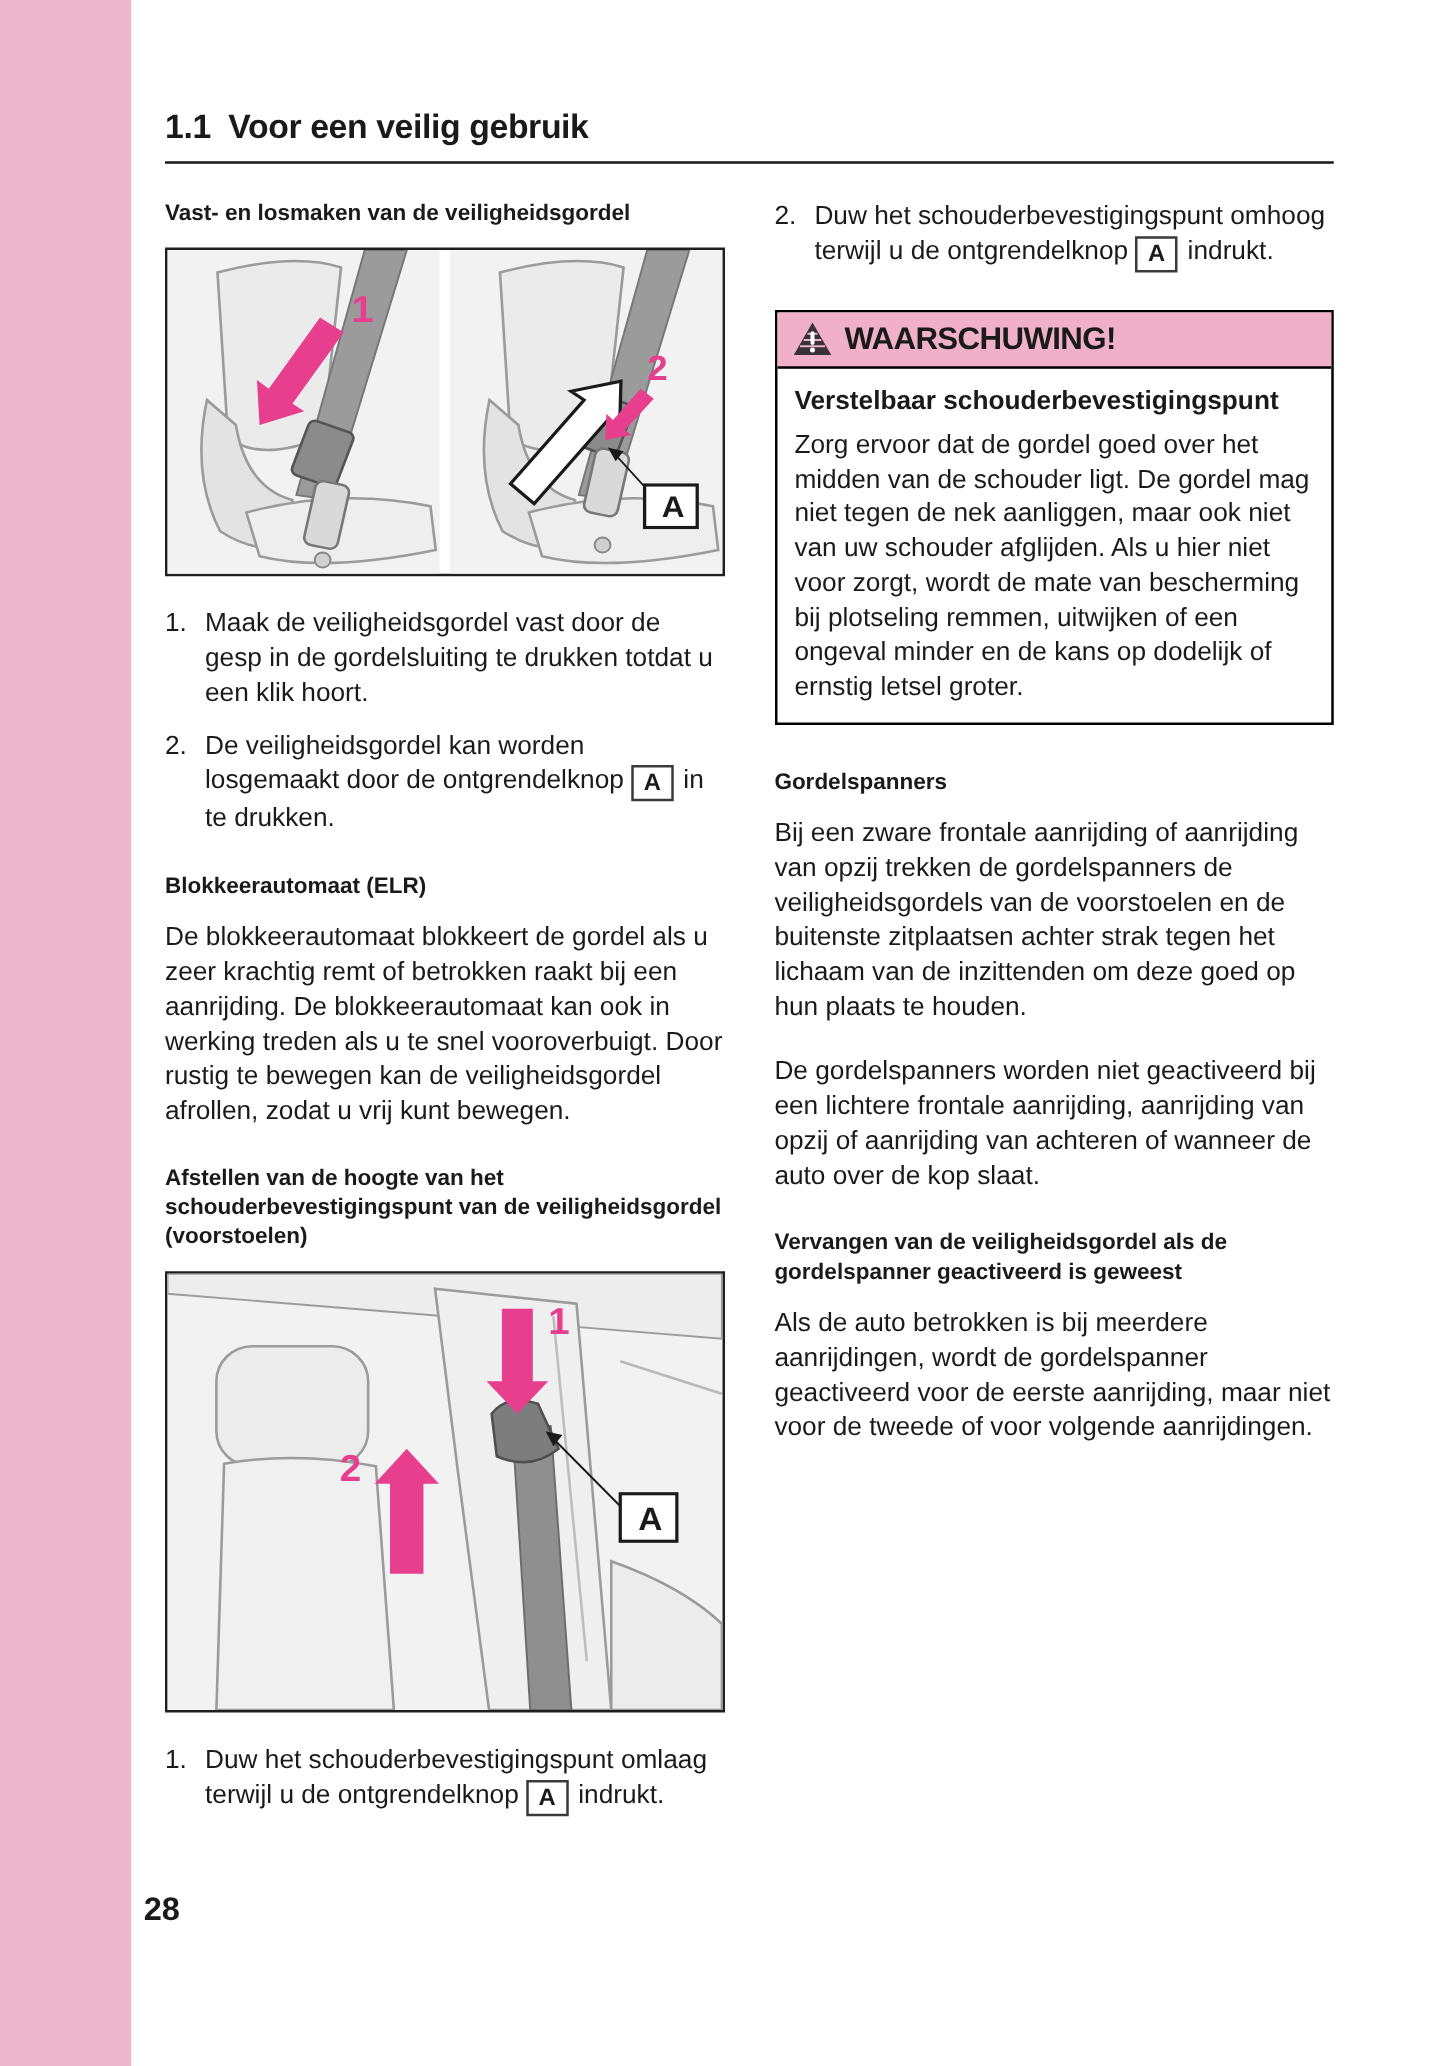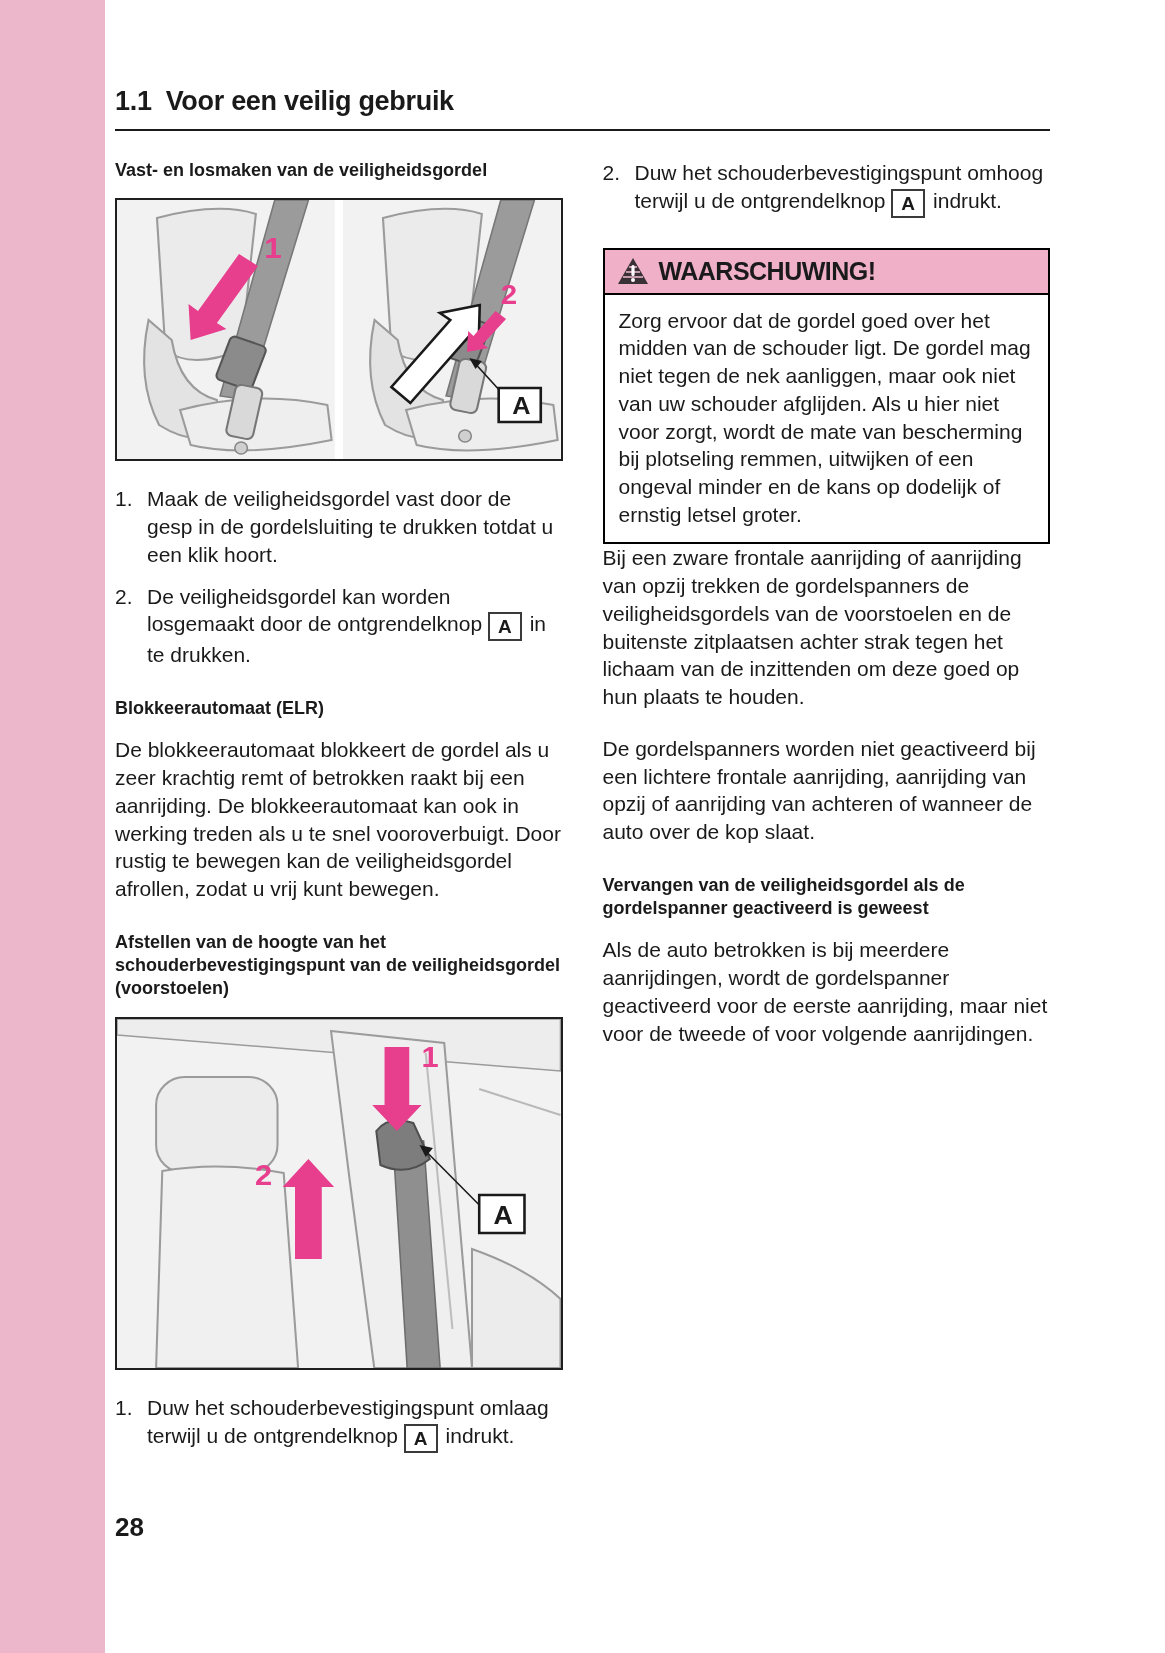--- a/index.html
+++ b/index.html
@@ -4,21 +4,21 @@
 <style>
   * { margin:0; padding:0; box-sizing:border-box; }
   html,body { background:#ffffff; }
   body {
     width:1165px; height:1653px; position:relative; overflow:hidden;
     font-family:"Liberation Sans","DejaVu Sans",sans-serif;
     color:#1a1a1a;
     --stripe-pink:#ecb7ca; --warning-pink:#f0b0c7; --accent-pink:#e73e8e;
   }
   .stripe { position:absolute; left:0; top:0; width:105px; height:1653px; background:var(--stripe-pink); }
-  .content { position:absolute; left:115px; top:86px; width:935px; }
+  .content { position:absolute; left:132px; top:86px; width:935px; }
   .page-header { font-size:27px; font-weight:bold; letter-spacing:-0.3px; padding-bottom:12px; border-bottom:2px solid #1a1a1a; }
   .page-header .secnum { margin-right:14px; }
   .columns { display:flex; gap:40px; margin-top:28px; }
   .col { width:448px; }
   .subhead { font-size:18px; font-weight:bold; line-height:1.3; margin-bottom:16px; }
   .mt { margin-top:28px; }
   p.body { font-size:21px; line-height:1.32; margin-bottom:24px; }
   .figure { border:2px solid #1f1f1f; background:#fff; display:flex; margin:4px 0 24px 0; }
   .figure .panel { flex:1; height:100%; }
   .figure .panel + .panel { margin-left:8px; }
@@ -164,24 +164,26 @@
             <polygon points="16,1 31,27 1,27" fill="#3a3136"></polygon>
             <line x1="6" y1="20" x2="26" y2="20" stroke="#e7b5c6" stroke-width="1.6"></line>
             <line x1="9" y1="15" x2="23" y2="15" stroke="#e7b5c6" stroke-width="1.6"></line>
             <line x1="12" y1="10" x2="20" y2="10" stroke="#e7b5c6" stroke-width="1.6"></line>
             <rect x="14.4" y="8" width="3.2" height="11" rx="1.6" fill="#ffffff"></rect>
             <circle cx="16" cy="23" r="2" fill="#ffffff"></circle>
           </svg>
           <span class="wtitle">WAARSCHUWING!</span>
         </div>
         <div class="warnbody">
+          <div class="wsub">Verstelbaar schouderbevestigingspunt</div>
           <div class="wtext">Zorg ervoor dat de gordel goed over het midden van de schouder ligt. De gordel mag niet tegen de nek aanliggen, maar ook niet van uw schouder afglijden. Als u hier niet voor zorgt, wordt de mate van bescherming bij plotseling remmen, uitwijken of een ongeval minder en de kans op dodelijk of ernstig letsel groter.</div>
         </div>
       </div>
 
+      <div class="subhead mt" style="margin-top:34px;">Gordelspanners</div>
       <p class="body">Bij een zware frontale aanrijding of aanrijding van opzij trekken de gordelspanners de veiligheidsgordels van de voorstoelen en de buitenste zitplaatsen achter strak tegen het lichaam van de inzittenden om deze goed op hun plaats te houden.</p>
       <p class="body">De gordelspanners worden niet geactiveerd bij een lichtere frontale aanrijding, aanrijding van opzij of aanrijding van achteren of wanneer de auto over de kop slaat.</p>
 
       <div class="subhead mt">Vervangen van de veiligheidsgordel als de gordelspanner geactiveerd is geweest</div>
       <p class="body">Als de auto betrokken is bij meerdere aanrijdingen, wordt de gordelspanner geactiveerd voor de eerste aanrijding, maar niet voor de tweede of voor volgende aanrijdingen.</p>
 
     </div>
   </div>
 </div>
 

